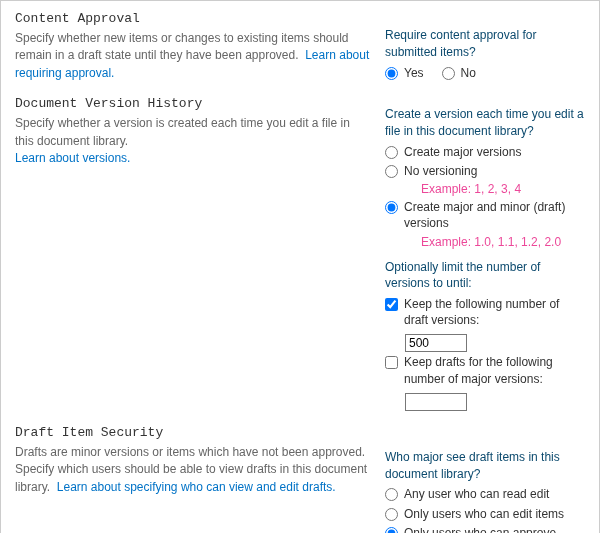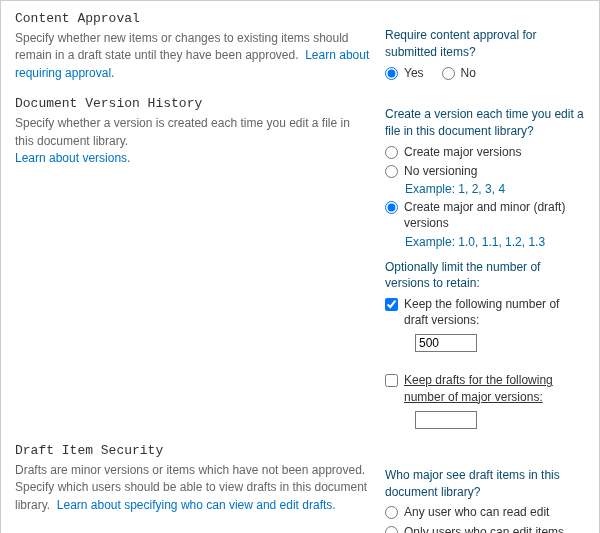--- a/index.html
+++ b/index.html
@@ -67,26 +67,26 @@
   .opt-label {
     flex: 1 1 auto;
   }
   .inline-opts {
     display: flex;
     gap: 18px;
     margin-top: 2px;
   }
   .inline-opts .opt { margin: 0; }
   .example {
-    margin-left: 20px;
-    color: #0369a1;
+    margin-left: 36px;
+    color: #ec4899;
   }
   .num-input {
     width: 54px;
-    margin-left: 30px;
+    margin-left: 20px;
     margin-top: 3px;
     font-size: 12px;
     padding: 1px 3px;
     border: 1px solid #777;
   }
   .spacer-sm { height: 10px; }
 </style>
 </head>
 <body>
 
@@ -135,33 +135,33 @@
       <label class="opt">
         <input type="radio" name="ver" style="">
         <span class="opt-label">No versioning</span>
       </label>
       <div class="example">Example: 1, 2, 3, 4</div>
 
       <label class="opt">
         <input type="radio" name="ver" checked="" style="">
         <span class="opt-label">Create major and minor (draft) versions</span>
       </label>
-      <div class="example">Example: 1.0, 1.1, 1.2, 1.3</div>
+      <div class="example">Example: 1.0, 1.1, 1.2, 2.0</div>
 
       <div class="spacer-sm"></div>
 
-      <div class="question">Optionally limit the number of versions to retain:</div>
+      <div class="question">Optionally limit the number of versions to until:</div>
 
       <label class="opt">
         <input type="checkbox" checked="" style="">
         <span class="opt-label">Keep the following number of draft versions:</span>
       </label>
       <input type="text" class="num-input" value="500" style="">
 
-      <label class="opt" style="margin-top:20px;text-decoration:underline;">
+      <label class="opt" style="margin-top:2px;">
         <input type="checkbox" style="">
         <span class="opt-label">Keep drafts for the following number of major versions:</span>
       </label>
       <input type="text" class="num-input" value="" style="">
     </div>
   </div>
 
   <div class="section">
     <div class="left">
       <div class="section-title">Draft Item Security</div>

